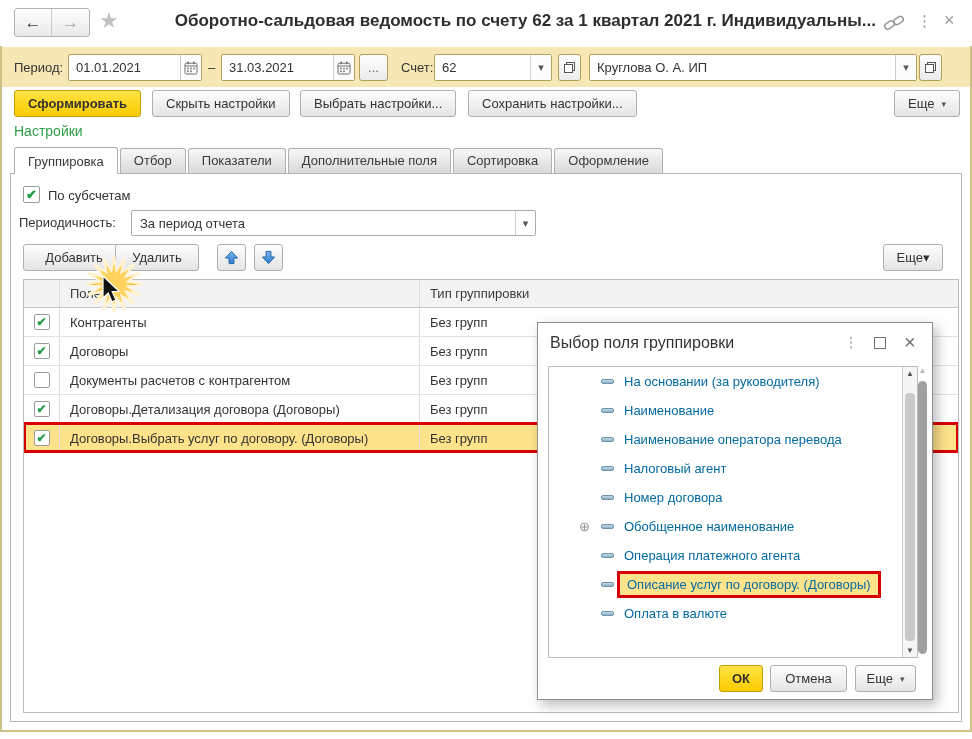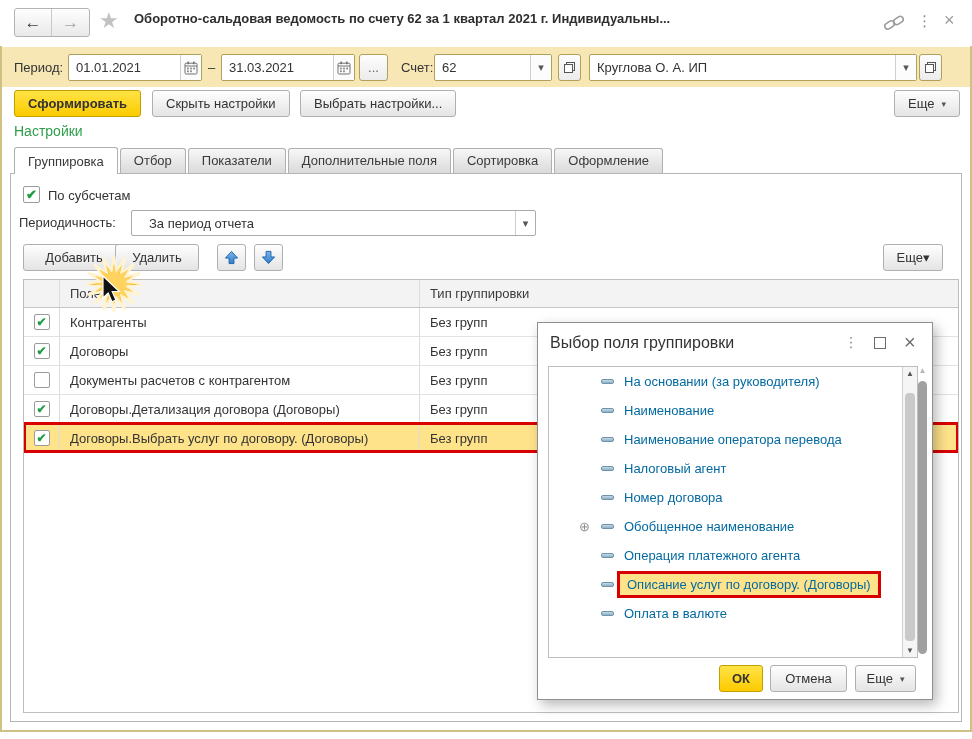--- a/index.html
+++ b/index.html
@@ -14,21 +14,21 @@
   .frame-l { left:0; } .frame-r { right:0; }
   .frame-b { position:absolute; left:0; right:0; bottom:7px; height:2px; background:#cdc183; }
 
   
   .titlebar { position:absolute; left:0; top:0; width:100%; height:46px; background:#fff; }
   .navgrp { position:absolute; left:14px; top:8px; display:flex; border:1px solid #b3b3b3; border-radius:3px; background:linear-gradient(#fefefe,#e9e9e9); overflow:hidden; }
   .navbtn { width:37px; height:27px; display:flex; align-items:center; justify-content:center; font-size:17px; cursor:default; }
   .navbtn.back { color:#3f3f3f; border-right:1px solid #c9c9c9; }
   .navbtn.fwd { color:#a3a3a3; }
   .star { position:absolute; left:99px; top:8px; font-size:22px; color:#c2c2c2; }
-  .apptitle { position:absolute; left:134px; top:11px; font-size:13px; font-weight:600; color:#2e2e2e; width:742px; white-space:nowrap; overflow:hidden; }
+  .apptitle { position:absolute; left:134px; top:11px; font-size:17px; font-weight:600; color:#2e2e2e; width:742px; white-space:nowrap; overflow:hidden;text-align:right; }
   .chain { position:absolute; left:883px; top:13px; }
   .dots3 { position:absolute; left:917px; top:12px; font-size:15px; color:#8a8a8a; letter-spacing:0; }
   .xclose { position:absolute; left:944px; top:10px; font-size:18px; color:#9a9a9a; }
 
   
   .filterbar { position:absolute; left:2px; top:47px; width:968px; height:40px; background:#f6e7b4; }
   .flabel { position:absolute; top:13px; color:#333; }
   .fld { position:absolute; top:7px; height:27px; display:flex; align-items:stretch; background:#fff; border:1px solid #aea15e; border-radius:2px; }
   .fld .val { flex:1; display:flex; align-items:center; padding:0 7px; white-space:nowrap; overflow:hidden; }
   .fld .seg { width:21px; display:flex; align-items:center; justify-content:center; border-left:1px solid #cfcfcf; background:#fcfcfc; font-size:11px; color:#555; }
@@ -43,21 +43,21 @@
 
   
   .tabs { position:absolute; left:14px; top:147px; display:flex; gap:2px; align-items:flex-end; z-index:3; }
   .tab { height:25px; line-height:24px; padding:0 13px; background:linear-gradient(#f7f7f7,#dadada); border:1px solid #b0b0b0; border-bottom:none; border-radius:3px 3px 0 0; color:#3a3a3a; }
   .tab.active { height:27px; line-height:27px; background:#fff; margin-bottom:-1px; }
 
   
   .panel { position:absolute; left:10px; top:173px; width:952px; height:549px; border:1px solid #b5b5b5; background:#fff; }
   .cb-box { position:absolute; width:17px; height:17px; border:1px solid #9b9b9b; border-radius:2px; background:#fff; display:flex; align-items:center; justify-content:center; font-size:13px; font-weight:700; color:#1f9d44; line-height:1; }
   .plabel { position:absolute; color:#333; }
-  .select { position:absolute; height:26px; display:flex; align-items:stretch; background:#fff; border:1px solid #ababab; border-radius:2px;padding-left:9px; }
+  .select { position:absolute; height:26px; display:flex; align-items:stretch; background:#fff; border:1px solid #ababab; border-radius:2px; }
   .select .val { flex:1; display:flex; align-items:center; padding:0 8px; }
   .select .seg { width:20px; display:flex; align-items:center; justify-content:center; border-left:1px solid #cfcfcf; font-size:11px; color:#555; }
   .pbtn { position:absolute; height:27px; display:flex; align-items:center; justify-content:center; padding:0 12px; background:linear-gradient(#fefefe,#e4e4e4); border:1px solid #b0b0b0; border-radius:3px; }
 
   
   .gtable { position:absolute; left:12px; top:105px; width:936px; height:434px; border:1px solid #bdbdbd; background:#fff; overflow:hidden; }
   .ghead { display:flex; height:28px; background:#f3f3f3; border-bottom:1px solid #c6c6c6; align-items:center; color:#3a3a3a; }
   .trow { display:flex; height:29px; align-items:center; border-bottom:1px solid #e2e2e2; position:relative; }
   .c-check { width:36px; align-self:stretch; display:flex; align-items:center; justify-content:center; border-right:1px solid #dcdcdc; }
   .c-field { width:360px; align-self:stretch; display:flex; align-items:center; padding-left:10px; border-right:1px solid #dcdcdc; white-space:nowrap; overflow:hidden; }
@@ -197,20 +197,23 @@
 
   <div class="btn yellow" style="left:14px;top:90px">
       <span>Сформировать</span>
     </div>
   <div class="btn" style="left:152px;top:90px">
       <span>Скрыть настройки</span>
     </div>
   <div class="btn" style="left:300px;top:90px">
       <span>Выбрать настройки...</span>
     </div>
+  <div class="btn" style="left:468px;top:90px">
+      <span>Сохранить настройки...</span>
+    </div>
   <div class="btn" style="left:894px;top:90px">
     <span>Еще</span>
     <span class="carat">▾</span>
   </div>
 
   <div class="settings-h">Настройки</div>
 
   <div class="tabs" id="tabs">
       <div class="tab active">Группировка</div>
       <div class="tab">Отбор</div>

